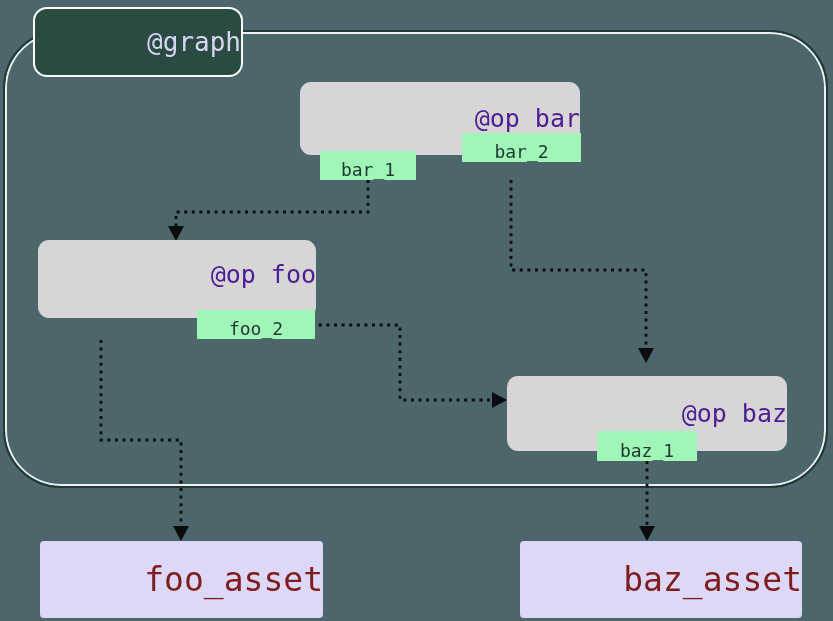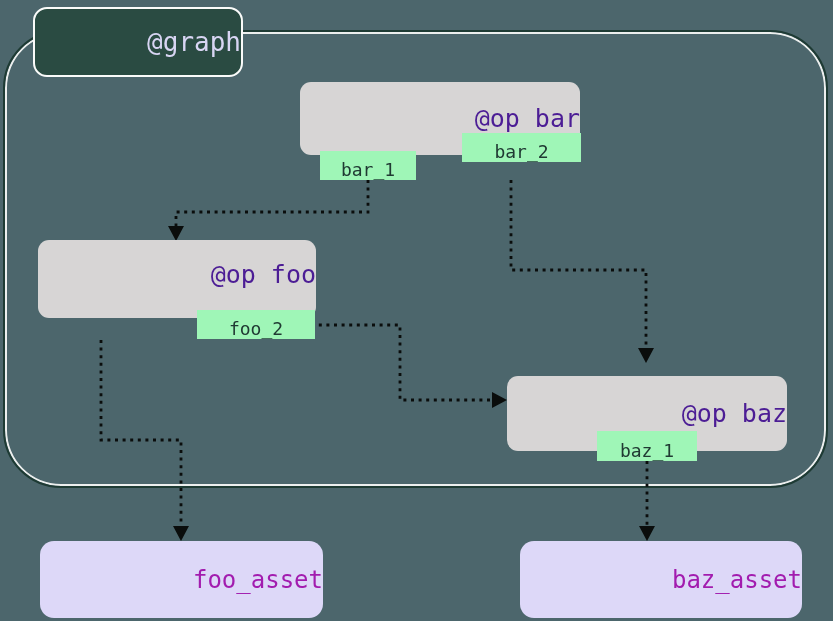--- a/index.html
+++ b/index.html
@@ -74,23 +74,23 @@
     height: 29px;
     box-sizing: border-box;
   }
   .pill-bar-1 { left: 320px; top: 151px; width: 96px; }
   .pill-bar-2 { left: 462px; top: 133px; width: 119px; }
   .pill-foo-1 { left: 52px;  top: 310px; width: 97px; }
   .pill-foo-2 { left: 197px; top: 310px; width: 118px; }
   .pill-baz-1 { left: 597px; top: 431px; width: 100px; height: 30px; }
   .asset-box {
     background: #ddd8f8;
-    border-radius: 14px;
-    color: #a21caf;
-    font-size: 24px;
+    border-radius: 4px;
+    color: #7f1d1d;
+    font-size: 33px;
   }
   .asset-foo { left: 40px;  top: 541px; width: 283px; height: 77px; }
   .asset-baz { left: 507px; top: 541px; width: 282px; height: 77px; margin-left: 13px; }
 </style>
 </head>
 <body>
 
 <div class="stage">
 
   <div class="graph-container"></div>

